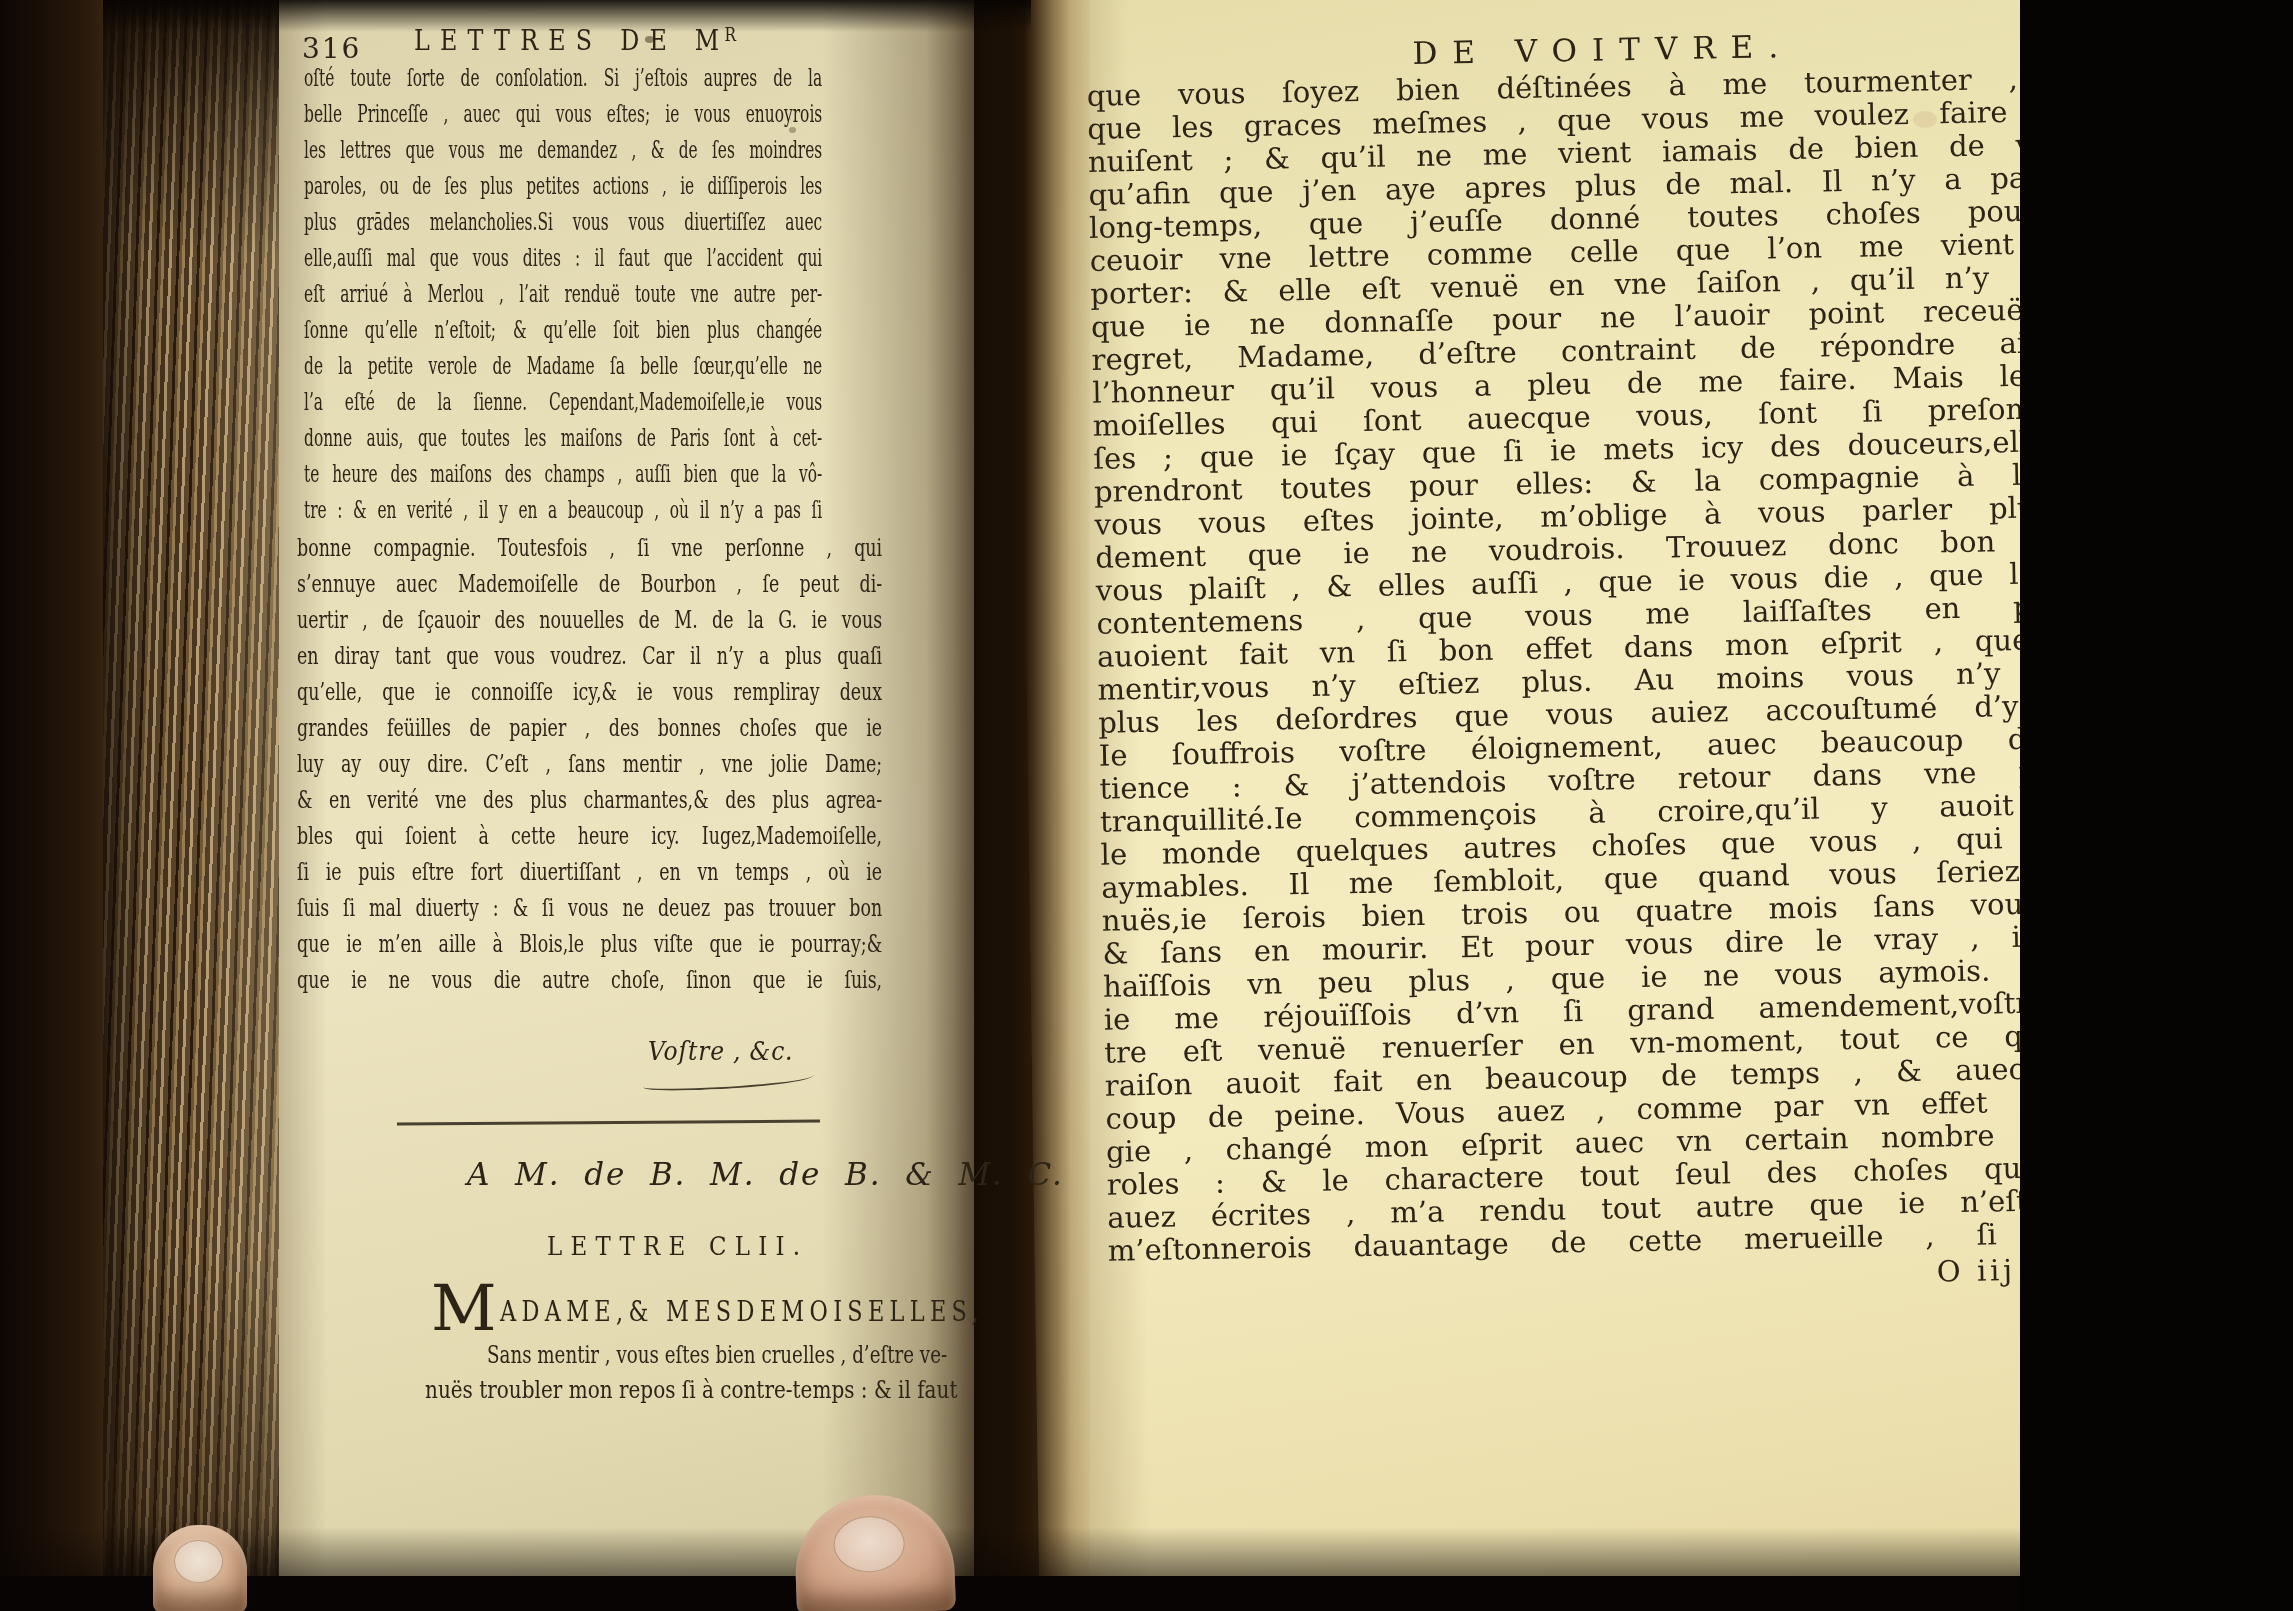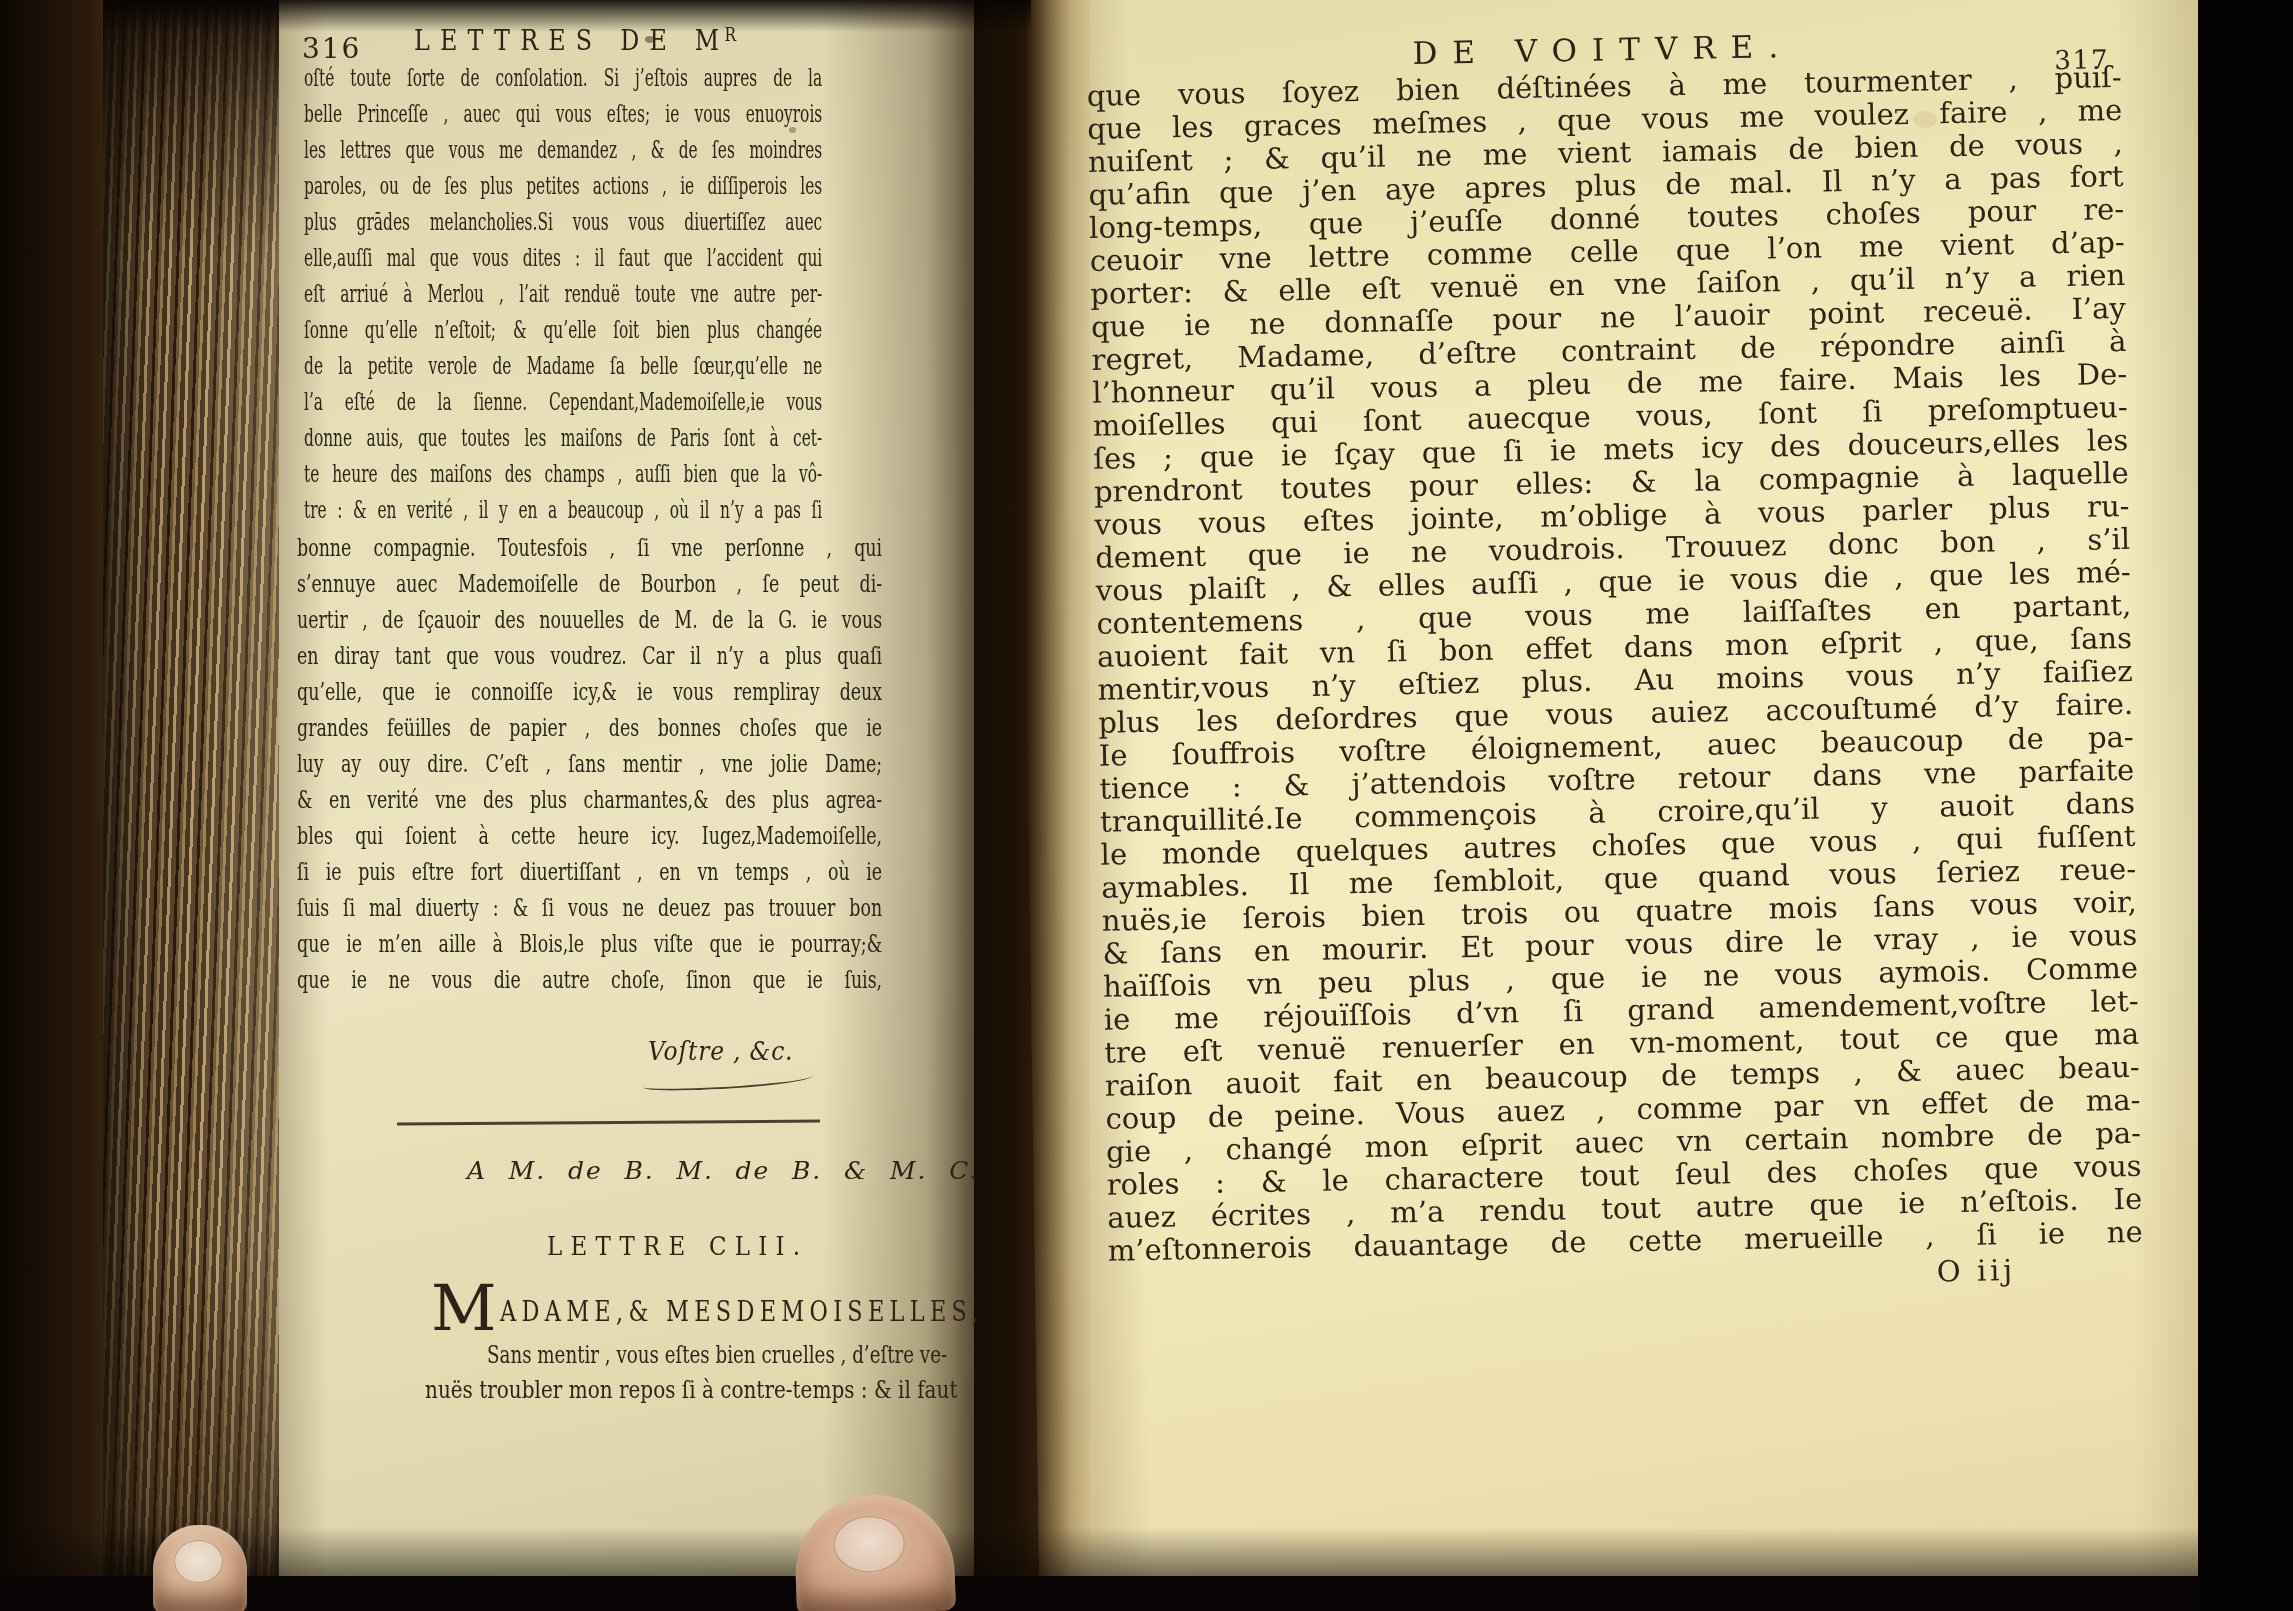--- a/index.html
+++ b/index.html
@@ -1,16 +1,16 @@
 <!DOCTYPE html>
 <html style="--ink: #2d2418; --paper-left: #e7dfb8; --paper-right: #f2eabc; --edge-brown: #7c6440; --gutter-shadow: #1c1106; --skin: #d3ab8b; --background: #060402;font-size:15px"><head>
 <meta charset="utf-8">
 <style>
   html,body{margin:0;padding:0;background:#060402;}
-  #stage{position:relative;width:2198px;height:1611px;overflow:hidden;background:#060402;
+  #stage{position:relative;width:2020px;height:1611px;overflow:hidden;background:#060402;
          font-family:"DejaVu Serif","Liberation Serif",serif;}
   .abs{position:absolute;}
 
   
   #spine-edge{left:0;top:0;width:111px;height:1611px;
     background:linear-gradient(90deg,#0d0703 0%,#1a0f07 40%,#2b1b0c 80%,#3b2713 100%);}
   #left-striations{left:103px;top:0;width:197px;height:1604px;
     background:
       linear-gradient(180deg,rgba(20,11,4,.92) 0%,rgba(20,11,4,.45) 7%,rgba(20,11,4,0) 16%,rgba(20,11,4,0) 78%,rgba(40,24,10,.45) 94%,rgba(20,11,4,.8) 100%),
       linear-gradient(90deg,rgba(18,10,4,.75) 0%,rgba(18,10,4,.15) 22%,rgba(18,10,4,0) 45%,rgba(230,215,170,.25) 92%,rgba(235,222,180,.35) 100%),
@@ -54,21 +54,21 @@
     font-size:24px;line-height:36px;}
   #left-body-b{left:297px;top:530px;width:806px;transform:scale(.726,1);transform-origin:0 0;
     font-size:24px;line-height:36px;}
   #left-closing{left:648px;top:1036px;font-size:26px;font-style:italic;white-space:nowrap;
     transform:scale(.9,1);transform-origin:0 0;letter-spacing:0.9px;}
   #closing-flourish{left:643px;top:1074px;width:171px;height:13px;
     border-bottom:2.8px solid rgba(45,36,24,.85);border-radius:0 0 70% 30%/0 0 11.2px 4.7px;
     transform:rotate(-2deg);}
   #section-rule{left:397px;top:1121px;width:423px;height:2.8px;background:var(--ink,#2d2418);
     opacity:.85;transform:rotate(-0.4deg);}
-  #letter-address{left:467px;top:1156px;font-size:25px;font-style:italic;white-space:nowrap;
+  #letter-address{left:467px;top:1156px;font-size:31px;font-style:italic;white-space:nowrap;
     word-spacing:12px;letter-spacing:1.9px;}
   #letter-heading{left:547px;top:1231px;font-size:26px;letter-spacing:9.4px;white-space:nowrap;
     transform:scale(.88,1);transform-origin:0 0;}
   #drop-cap{left:431px;top:1278px;font-size:64px;line-height:60px;}
   #salutation-rest{left:500px;top:1295px;font-size:28px;letter-spacing:6.6px;white-space:nowrap;
     transform:scale(.80,1);transform-origin:0 0;}
   #opening-line-1{left:487px;top:1340px;font-size:25px;white-space:nowrap;
     transform:scale(.73,1);transform-origin:0 0;}
   #opening-line-2{left:425px;top:1375px;font-size:25px;white-space:nowrap;
     transform:scale(.80,1);transform-origin:0 0;}

